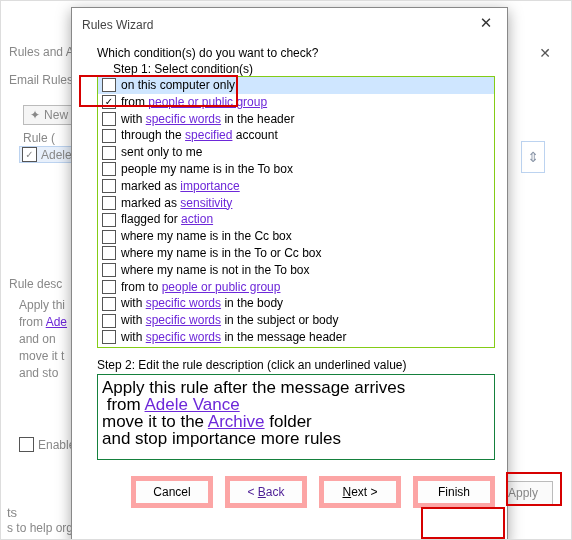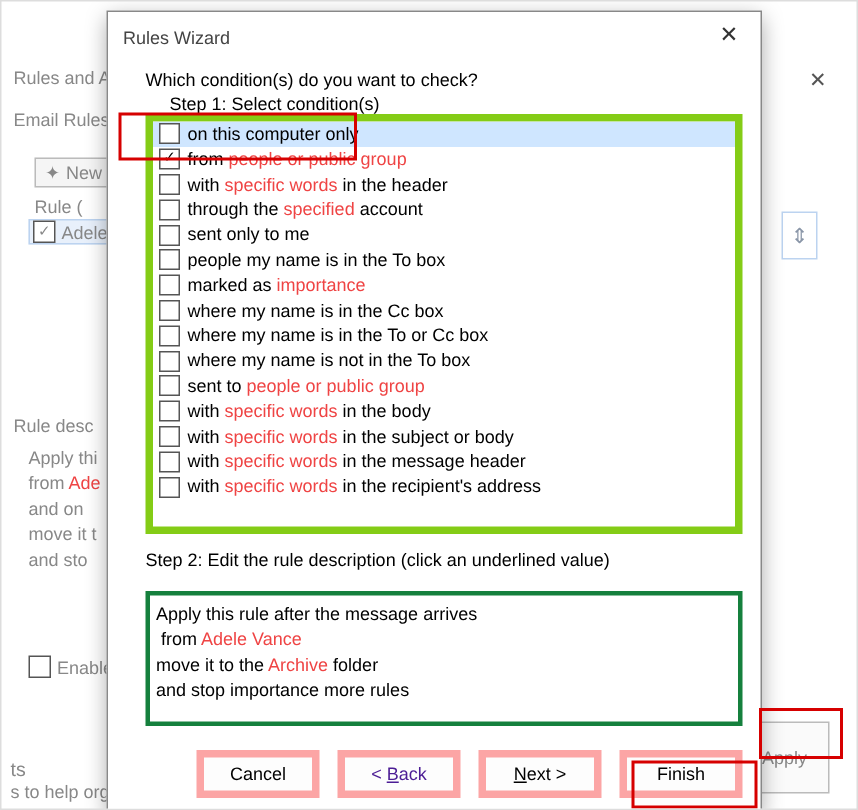--- a/index.html
+++ b/index.html
@@ -10,43 +10,43 @@
   .under .closeX{position:absolute;right:20px;top:44px;color:#555;font-size:14px}
   .under .section-lbl{position:absolute;left:8px;top:72px}
   .under .newbtn{position:absolute;left:22px;top:104px;border:1px solid #bbb;background:#f5f5f5;padding:2px 6px;display:flex;gap:4px;align-items:center}
   .under .rulecut{position:absolute;left:22px;top:130px}
   .under .adelerow{position:absolute;left:18px;top:145px;display:flex;gap:4px;align-items:center;background:#e8f0fb;border:1px solid #bcd3f0;padding:0px 6px 0px 2px}
   .under .adelerow .chk{width:13px;height:13px;border:1px solid #555;background:#fff;display:flex;align-items:center;justify-content:center;font-size:10px;line-height:1}
   .under .ruledesc{position:absolute;left:8px;top:276px}
   .under .descbox{position:absolute;left:18px;top:296px;right:500px;line-height:17px}
   .under .enable{position:absolute;left:18px;top:436px;display:flex;gap:4px;align-items:center}
   .under .enable .chk{width:13px;height:13px;border:1px solid #555;background:#fff}
-  .under .applybtn{position:absolute;right:18px;top:480px;border:1px solid #bbb;padding:16px 14px;color:#888;background:#fafafa}
+  .under .applybtn{position:absolute;right:18px;top:480px;border:1px solid #bbb;padding:4px 14px;color:#888;background:#fafafa}
   .under .helptxt{position:absolute;left:6px;top:520px}
   .under .ts{position:absolute;left:6px;top:504px;font-size:13px}
   .under .toolico{position:absolute;right:26px;top:140px;width:22px;height:30px;border:1px solid #bcd3f0;display:flex;align-items:center;justify-content:center;color:#8a96a8;font-size:14px}
-  .link{color:#ef4444;}
+  .link{color:#6d28d9;text-decoration:underline}
   
   .hl{position:absolute;border:2px solid #d60000;pointer-events:none}
   
   .modal{position:absolute;left:70px;top:6px;width:435px;height:534px;
     border:1px solid #888;background:#fff;box-shadow:0 4px 14px rgba(0,0,0,.35)}
   .titlebar{display:flex;align-items:flex-end;justify-content:space-between;padding:6px 8px 4px 10px;color:#444}
   .titlebar .title{font-size:12px}
   .titlebar .close{width:26px;text-align:center;font-size:15px;color:#333;cursor:pointer}
   .body{padding:4px 12px 6px 25px}
   .prompt{margin:6px 0 2px 0}
   .step{margin:2px 0 0 16px}
-  .list{border:5px solid #84cc16;height:270px;overflow:hidden;background:#fff;font-size:12px}
+  .list{border:1px solid #84cc16;height:270px;overflow:hidden;background:#fff;font-size:12px}
   .row{display:flex;align-items:center;gap:5px;padding:0 4px;height:16.8px;line-height:16.8px;white-space:nowrap}
   .row .chk{width:12px;height:12px;border:1px solid #555;background:#fff;display:flex;align-items:center;justify-content:center;font-size:10px;flex:0 0 auto}
   .row.sel{background:#cfe6ff}
   .row .mark{color:#000}
   .steplabel2{margin-top:10px}
-  .desc{border:3px solid #15803d;height:76px;margin-top:14px;padding:4px;line-height:17px;font-size:12px}
+  .desc{border:1px solid #15803d;height:76px;margin-top:2px;padding:4px;line-height:17px;font-size:17px}
   .btnrow{display:flex;justify-content:flex-end;gap:12px;margin-top:16px}
   .btn{border:5px solid #fca5a5;background:#fdfdfd;padding:4px 0;width:72px;text-align:center;cursor:pointer;font-size:12px}
   .btn.disabled{color:#4c1d95}
   .u{text-decoration:underline}
 </style>
 </head>
 <body>
 
 <div class="stage">
 
@@ -115,33 +115,41 @@
           <div class="row">
             <span class="chk"></span>
             <span><span>people my name is in the To box</span></span>
           </div>
           <div class="row">
             <span class="chk"></span>
             <span><span>marked as </span><span class="link">importance</span></span>
           </div>
           <div class="row">
             <span class="chk"></span>
+            <span><span>marked as </span><span class="link">sensitivity</span></span>
+          </div>
+          <div class="row">
+            <span class="chk"></span>
+            <span><span>flagged for </span><span class="link">action</span></span>
+          </div>
+          <div class="row">
+            <span class="chk"></span>
             <span><span>where my name is in the Cc box</span></span>
           </div>
           <div class="row">
             <span class="chk"></span>
             <span><span>where my name is in the To or Cc box</span></span>
           </div>
           <div class="row">
             <span class="chk"></span>
             <span><span>where my name is not in the To box</span></span>
           </div>
           <div class="row">
             <span class="chk"></span>
-            <span><span>sent to </span><span class="link">people or public group</span></span>
+            <span><span>from to </span><span class="link">people or public group</span></span>
           </div>
           <div class="row">
             <span class="chk"></span>
             <span><span>with </span><span class="link">specific words</span><span> in the body</span></span>
           </div>
           <div class="row">
             <span class="chk"></span>
             <span><span>with </span><span class="link">specific words</span><span> in the subject or body</span></span>
           </div>
           <div class="row">

